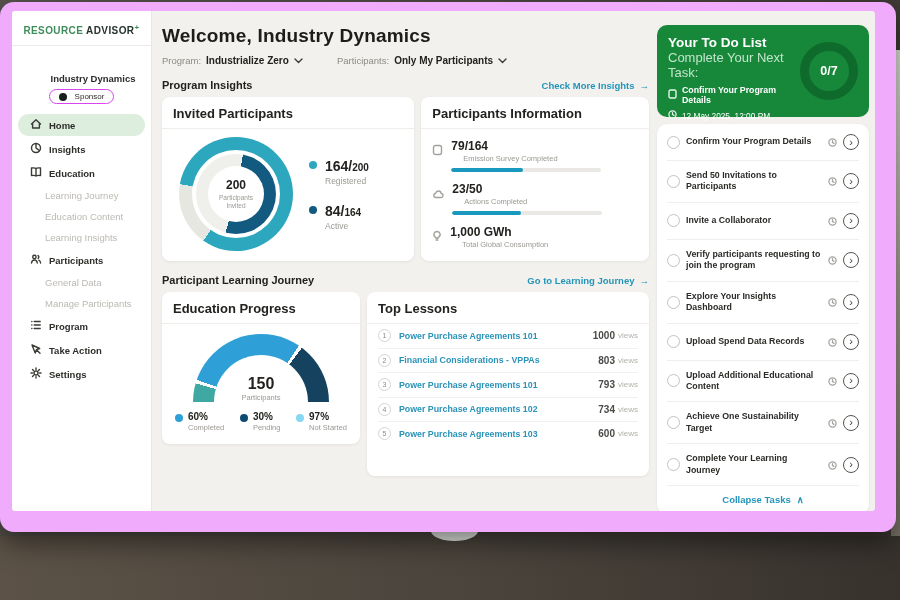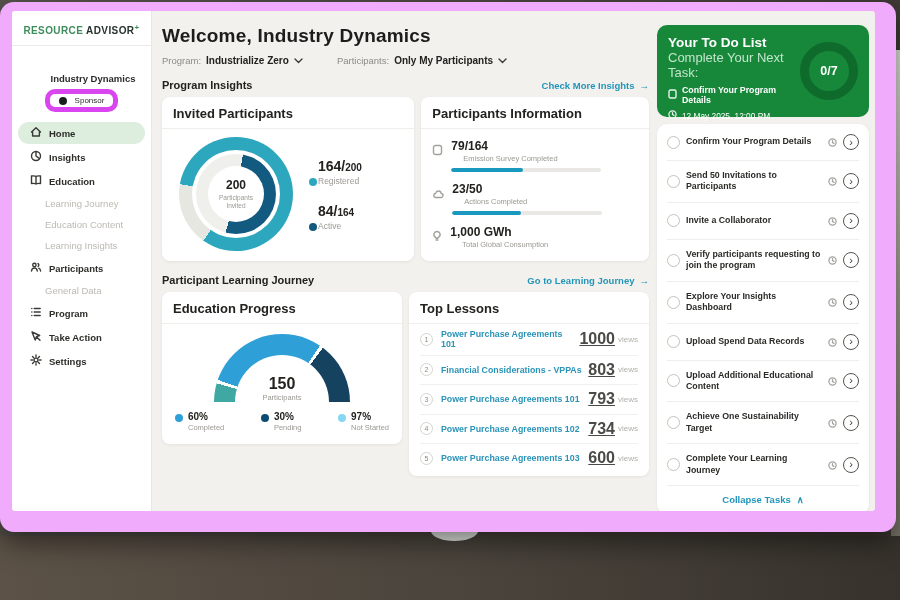--- a/index.html
+++ b/index.html
@@ -10,21 +10,21 @@
   .stand-top{position:absolute;left:431px;top:521px;width:47px;height:20px;background:#e9ece9;border-radius:50%;z-index:1;}
   .monitor{position:absolute;left:0;top:2px;width:896px;height:530px;background:#f0abfc;border-radius:14px;box-shadow:0 10px 28px rgba(0,0,0,.5);z-index:2;}
   .screen{position:absolute;left:12px;top:9px;right:21px;bottom:21px;background:#f2f1ed;overflow:hidden;display:flex;border-radius:3px;}
 
   
   .sidebar{width:140px;background:#ffffff;border-right:1px solid #e9e7e2;flex-shrink:0;padding-top:12px;}
   .logo{text-align:center;font-size:10px;font-weight:bold;letter-spacing:.4px;padding-bottom:9px;border-bottom:1px solid #eceae6;}
   .logo .p1{color:#3f8d5c;} .logo .p2{color:#26322c;} .logo .plus{color:#3f8d5c;font-size:8px;vertical-align:super;}
   .org{font-size:9.5px;font-weight:bold;color:#2c2b28;text-align:center;margin-top:27px;padding-left:23px;}
   .badge-wrap{display:flex;justify-content:center;margin-top:5px;}
-  .badge{display:inline-flex;align-items:center;gap:8px;border:5px solid #d946ef;border-radius:10px;padding:2px 9px;font-size:8px;color:#2c2b28;background:#fff;}
+  .badge{display:inline-flex;align-items:center;gap:8px;border:1px solid #d946ef;border-radius:10px;padding:2px 9px;font-size:8px;color:#2c2b28;background:#fff;}
   .badge .bdot{width:8px;height:8px;border-radius:50%;background:#17201c;display:inline-block;}
   .nav{margin-top:10px;}
   .nav-item{display:flex;align-items:center;gap:7px;padding:4px 8px 4px 12px;margin:2px 6px;font-size:9.5px;font-weight:bold;color:#2e2d2a;border-radius:11px;cursor:pointer;}
   .nav-item.active{background:#ddeede;}
   .nav-item.sub{padding-left:27px;font-weight:normal;color:#bcb9b2;}
   .nav-item svg{flex-shrink:0;}
 
   
   .content{flex:1;display:flex;gap:8px;padding:0 6px 0 10px;}
   .main-col{flex:1;padding-top:14px;min-width:0;}
@@ -43,57 +43,57 @@
   .card-invited{flex:1.12;height:164px;}
   .inv-body{display:flex;align-items:center;margin-top:8px;}
   .donut{position:relative;width:114px;height:114px;margin-left:6px;flex-shrink:0;}
   .ring1{position:absolute;inset:0;border-radius:50%;background:conic-gradient(from 280deg,#2ca7bd 0 295deg,#e7e7e2 295deg 360deg);}
   .cover1{position:absolute;inset:13px;border-radius:50%;background:#fff;}
   .ring2{position:absolute;inset:17px;border-radius:50%;background:conic-gradient(from 10deg,#135a80 0 185deg,#efefeb 185deg 360deg);}
   .cover2{position:absolute;inset:29px;border-radius:50%;background:#fff;display:flex;flex-direction:column;align-items:center;justify-content:center;text-align:center;}
   .cover2 .cv{font-size:12px;font-weight:bold;color:#23221f;}
   .cover2 .cl{font-size:6.5px;color:#9b9993;width:44px;line-height:1.25;margin-top:2px;}
   .inv-legend{margin-left:16px;display:flex;flex-direction:column;gap:16px;}
-  .leg-item{display:flex;gap:1px;align-items:flex-end;}
+  .leg-item{display:flex;gap:8px;align-items:flex-start;}
   .leg-dot{width:8px;height:8px;border-radius:50%;margin-top:4px;flex-shrink:0;}
   .leg-big{font-size:14px;font-weight:bold;color:#23221f;} .leg-sm{font-size:10px;font-weight:bold;color:#23221f;}
   .leg-lab{font-size:8.5px;color:#9b9993;margin-top:1px;}
 
   
   .card-info{flex:1;height:164px;}
   .info-row{display:flex;gap:8px;margin-top:10px;align-items:flex-start;}
   .info-ic{margin-top:3px;flex-shrink:0;}
   .info-val{font-size:12px;font-weight:bold;color:#23221f;}
   .info-lab{font-size:7.5px;color:#9b9993;margin-top:1px;padding-left:12px;}
   .pbar{width:150px;height:4px;border-radius:2px;background:#e9e8e4;margin-top:5px;overflow:hidden;}
   .pfill{height:100%;border-radius:2px;background:#1899bd;}
 
   
-  .card-edu{width:240px;flex-shrink:0;height:152px;}
+  .card-edu{width:198px;flex-shrink:0;height:152px;}
   .gauge-wrap{display:flex;justify-content:center;margin-top:10px;}
   .gauge{position:relative;width:136px;height:68px;overflow:hidden;}
   .arc{position:absolute;left:0;top:0;width:136px;height:136px;border-radius:50%;
     background:conic-gradient(from 270deg,#3fa8a2 0deg 16deg,#fff 16deg 19deg,#2f9fd8 19deg 124deg,#fff 124deg 127deg,#14425f 127deg 180deg,transparent 180deg 360deg);}
   .hole{position:absolute;left:21px;top:21px;width:94px;height:94px;border-radius:50%;background:#fff;}
   .gauge-center{position:absolute;left:0;right:0;bottom:0;text-align:center;}
   .gauge-center .gv{font-size:16px;font-weight:bold;color:#23221f;}
   .gauge-center .gl{font-size:7.5px;color:#9b9993;}
   .edu-legend{display:flex;justify-content:space-between;margin-top:9px;padding:0 2px;}
   .eleg{display:flex;gap:5px;align-items:flex-start;}
   .eleg .leg-dot{margin-top:3px;}
   .epct{font-size:10px;font-weight:bold;color:#23221f;}
   .elab{font-size:7.5px;color:#9b9993;margin-top:1px;}
 
   
   .card-lessons{flex:1;height:184px;}
   .lesson-row{display:flex;align-items:center;padding:5px 0 5.5px;border-bottom:1px solid #f1f0ec;}
   .lesson-row:last-child{border-bottom:none;}
   .rank{width:13px;height:13px;border-radius:50%;border:1px solid #d6d4cf;font-size:7px;color:#8d8b85;display:flex;align-items:center;justify-content:center;flex-shrink:0;}
   .ltitle{flex:1;font-size:8.8px;font-weight:bold;color:#2a93b8;margin-left:8px;cursor:pointer;}
-  .lviews{font-size:16px;font-weight:bold;color:#4a4a46;text-decoration:underline;}
+  .lviews{font-size:10px;font-weight:bold;color:#4a4a46;}
   .lunit{font-size:8px;color:#b3b1ab;margin-left:3px;}
 
   
   .right-col{width:212px;flex-shrink:0;padding-top:14px;display:flex;flex-direction:column;}
   .todo-card{background:#17883a;border-radius:10px;padding:10px 11px;display:flex;justify-content:space-between;color:#fff;height:92px;flex-shrink:0;}
   .todo-title{font-size:13.5px;font-weight:bold;}
   .todo-sub{font-size:13px;color:#c2e4cb;}
   .todo-line{display:flex;align-items:center;gap:5px;margin-top:5px;font-size:8.8px;font-weight:bold;}
   .todo-line.date{font-weight:normal;font-size:8.3px;}
   .todo-ring{width:58px;height:58px;border-radius:50%;border:9px solid #0e6b2c;display:flex;align-items:center;justify-content:center;align-self:center;flex-shrink:0;}
@@ -163,20 +163,23 @@
       </div>
       <div class="nav-item">
         <span><svg class="ic" width="12" height="12" viewBox="0 0 12 12">
                 <circle cx="4.4" cy="4" r="1.7"></circle>
                 <path d="M1.5 10c.3-2 1.5-3 2.9-3s2.6 1 2.9 3M8 2.6a1.7 1.7 0 0 1 0 2.9M8.8 7.2c1 .4 1.6 1.4 1.8 2.8"></path>
               </svg></span>
         <span>Participants</span>
       </div>
       <div class="nav-item sub">
         <span>General Data</span>
+      </div>
+      <div class="nav-item sub">
+        <span>Manage Participants</span>
       </div>
       <div class="nav-item">
         <span><svg class="ic" width="12" height="12" viewBox="0 0 12 12">
                 <path d="M4.2 2.5h6M4.2 6h6M4.2 9.5h6M1.8 2.5h.1M1.8 6h.1M1.8 9.5h.1"></path>
               </svg></span>
         <span>Program</span>
       </div>
       <div class="nav-item">
         <span><svg class="ic" width="12" height="12" viewBox="0 0 12 12">
                 <path d="M2 2l3.2 8 1.2-3.3L9.7 5.5 2 2ZM6.6 6.9 10 10.3"></path>

